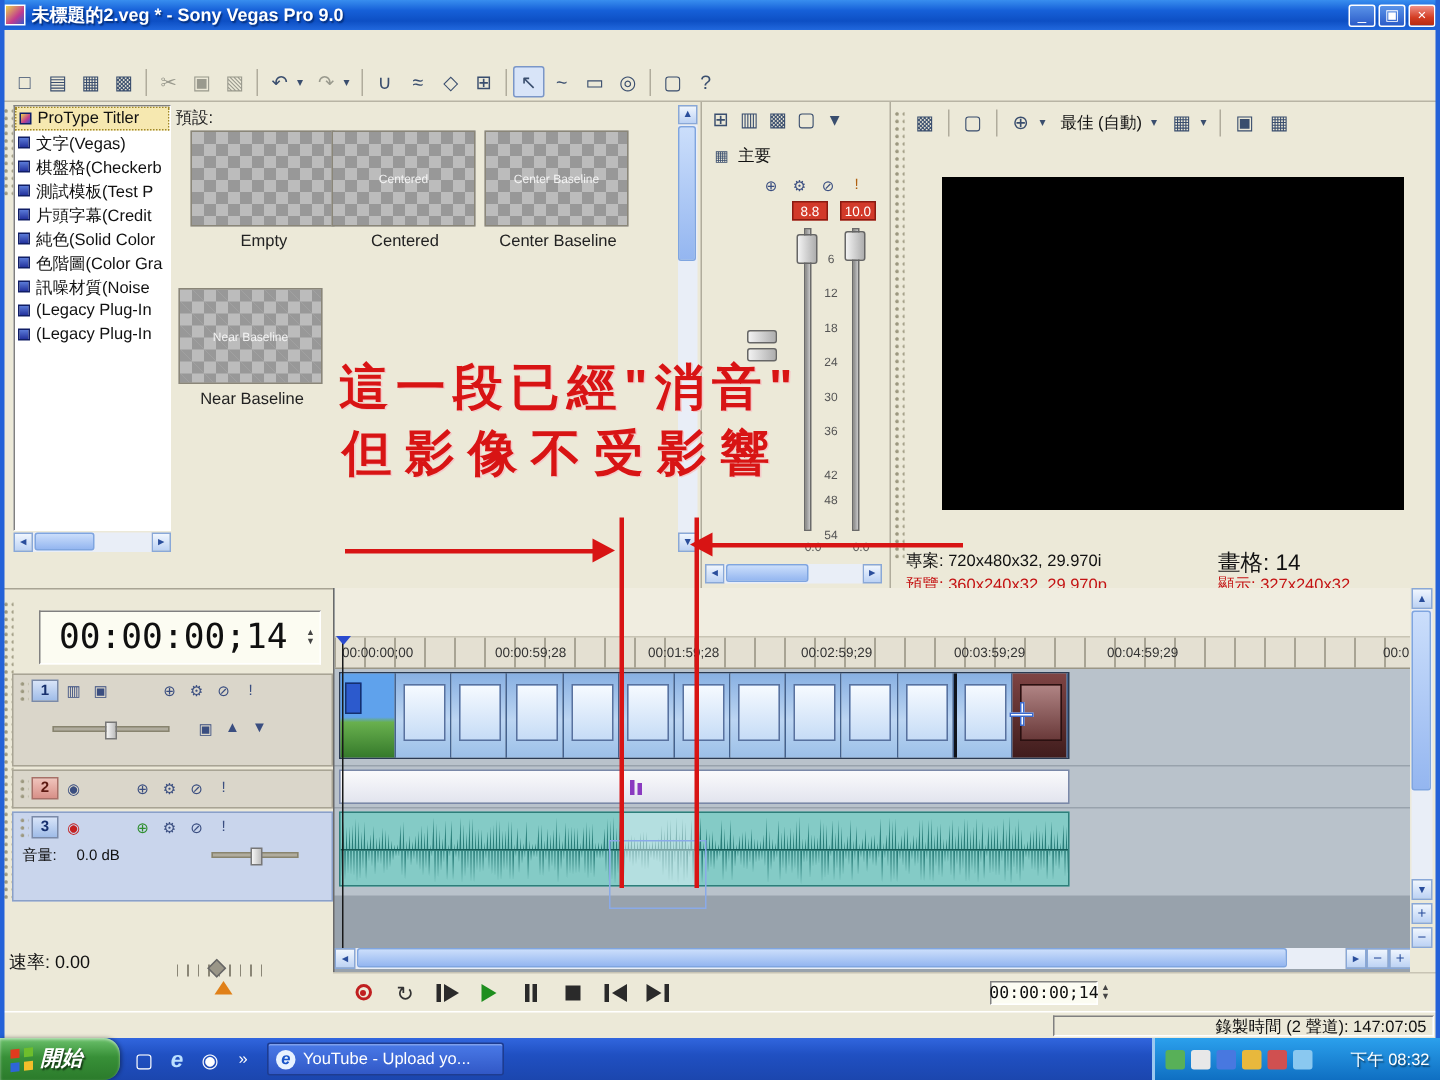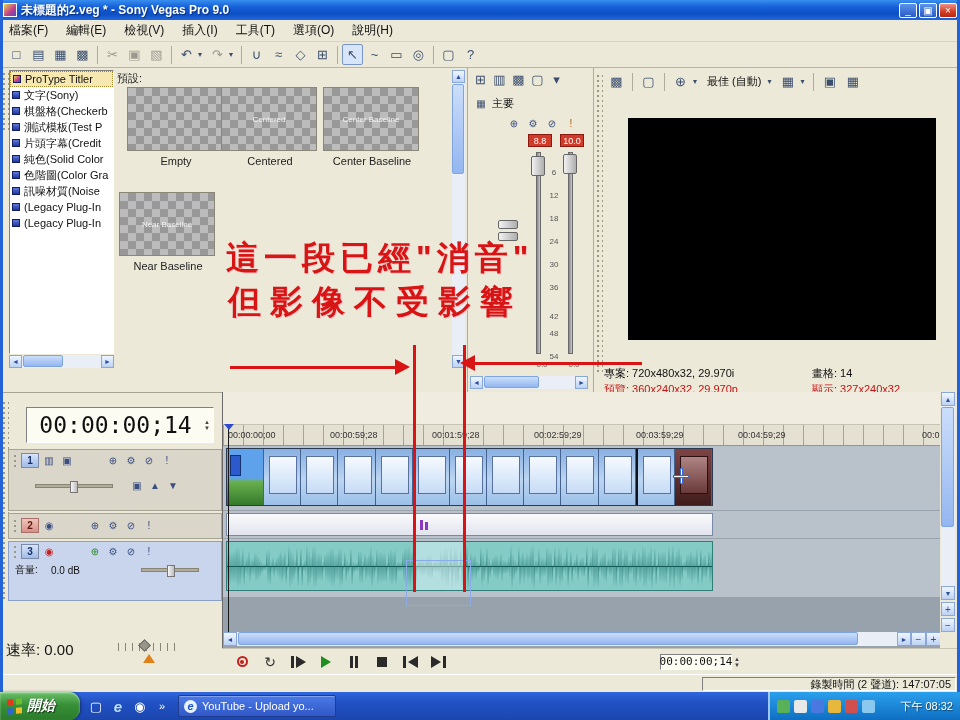--- a/index.html
+++ b/index.html
@@ -97,29 +97,20 @@
   <div class="abs" style="right:0;top:0;width:3px;height:692px;background:#2462D8;z-index:40"></div>
 
   <div class="titlebar">
     <span class="appico"></span>
     <span class="ttl">未標題的2.veg * - Sony Vegas Pro 9.0</span>
     <span class="wbtn">_</span>
     <span class="wbtn">▣</span>
     <span class="wbtn close">×</span>
   </div>
 
-  <div class="menubar">
-    <span class="menu-item">檔案(F)</span>
-    <span class="menu-item">編輯(E)</span>
-    <span class="menu-item">檢視(V)</span>
-    <span class="menu-item">插入(I)</span>
-    <span class="menu-item">工具(T)</span>
-    <span class="menu-item">選項(O)</span>
-    <span class="menu-item">說明(H)</span>
-  </div>
 
   <div class="toolbar">
     <span class="icn">□</span>
     <span class="icn">▤</span>
     <span class="icn">▦</span>
     <span class="icn">▩</span>
     <span class="tsep"></span>
     <span class="icn dim">✂</span>
     <span class="icn dim">▣</span>
     <span class="icn dim">▧</span>
@@ -145,21 +136,21 @@
 
   <div class="abs grip" style="left:2px;top:72px;width:7px;height:60px"></div>
 
   <div class="genlist">
     <div class="gitem sel">
         <span class="bullet"></span>
         <span>ProType Titler</span>
       </div>
     <div class="gitem">
         <span class="bullet"></span>
-        <span>文字(Sony)</span>
+        <span>文字(Vegas)</span>
       </div>
     <div class="gitem">
         <span class="bullet"></span>
         <span>棋盤格(Checkerb</span>
       </div>
     <div class="gitem">
         <span class="bullet"></span>
         <span>測試模板(Test P</span>
       </div>
     <div class="gitem">
@@ -287,21 +278,21 @@
       <span style="font-size:11px;padding:2px 4px">最佳 (自動)</span>
       <span class="dd">▾</span>
       <span class="icn">▦</span>
       <span class="dd">▾</span>
       <span class="tsep"></span>
       <span class="icn">▣</span>
       <span class="icn">▦</span>
     </div>
     <div class="abs" style="left:34px;top:50px;width:308px;height:222px;background:#000"></div>
     <div class="abs" style="left:10px;top:298px;font-size:11px;color:#111">專案: 720x480x32, 29.970i</div>
-    <div class="abs" style="left:218px;top:298px;font-size:11px;color:#111">畫格: 14</div>
+    <div class="abs" style="left:218px;top:298px;font-size:15px;color:#111">畫格: 14</div>
     <div class="abs" style="left:10px;top:314px;font-size:11px;color:#C41212">預覽: 360x240x32, 29.970p</div>
     <div class="abs" style="left:218px;top:314px;font-size:11px;color:#C41212">顯示: 327x240x32</div>
   </div>
 
 
   <div class="abs" style="left:0;top:392px;width:222px;height:256px;background:#ECE9D8;border-top:1px solid #A8A494">
     <div class="abs grip" style="left:2px;top:8px;width:7px;height:200px"></div>
     <div class="abs sunken" style="left:26px;top:14px;width:188px;height:36px;background:#FCFCF2;display:flex;align-items:center">
       <span style="flex:1;text-align:center;font-family:'DejaVu Sans Mono',monospace;font-size:23px;color:#101010">00:00:00;14</span>
       <span style="display:flex;flex-direction:column;font-size:6px;color:#444;padding-right:3px">
@@ -358,21 +349,21 @@
       </div>
       <div class="trow" style="padding:4px 6px 0;font-size:10px">
         <span style="width:34px">音量:</span>
         <span style="width:52px">0.0 dB</span>
         <div class="hsl" style="width:58px;margin-left:36px">
             <i style="left:25px"></i>
           </div>
       </div>
     </div>
 
-    <div class="abs" style="left:6px;top:248px;font-size:15px">速率: 0.00</div>
+    <div class="abs" style="left:6px;top:240px;font-size:12px">速率: 0.00</div>
     <div class="abs" style="left:118px;top:250px;width:58px;height:8px;background-image:repeating-linear-gradient(90deg,#8A8676 0 1px,transparent 1px 7px)"></div>
     <div class="abs" style="left:140px;top:248px;width:9px;height:9px;background:#9A9688;border:1px solid #666;transform:rotate(45deg)"></div>
     <div class="abs" style="left:143px;top:261px;width:0;height:0;border-left:6px solid transparent;border-right:6px solid transparent;border-bottom:9px solid #E08018"></div>
   </div>
 
   <div class="tlr">
 
     <div class="abs" style="left:0;top:0;width:718px;height:32px;background:#F0EDE0"></div>
     <div class="abs" style="left:0;top:32px;width:718px;height:22px;background:#E4E0D2;border-top:1px solid #C8C4B4;border-bottom:1px solid #9A9686;background-image:repeating-linear-gradient(90deg,#A8A494 0 1px,transparent 1px 20px)"></div>
     <span class="abs" style="left:5px;top:38px;font-size:9px;color:#333">00:00:00;00</span>

